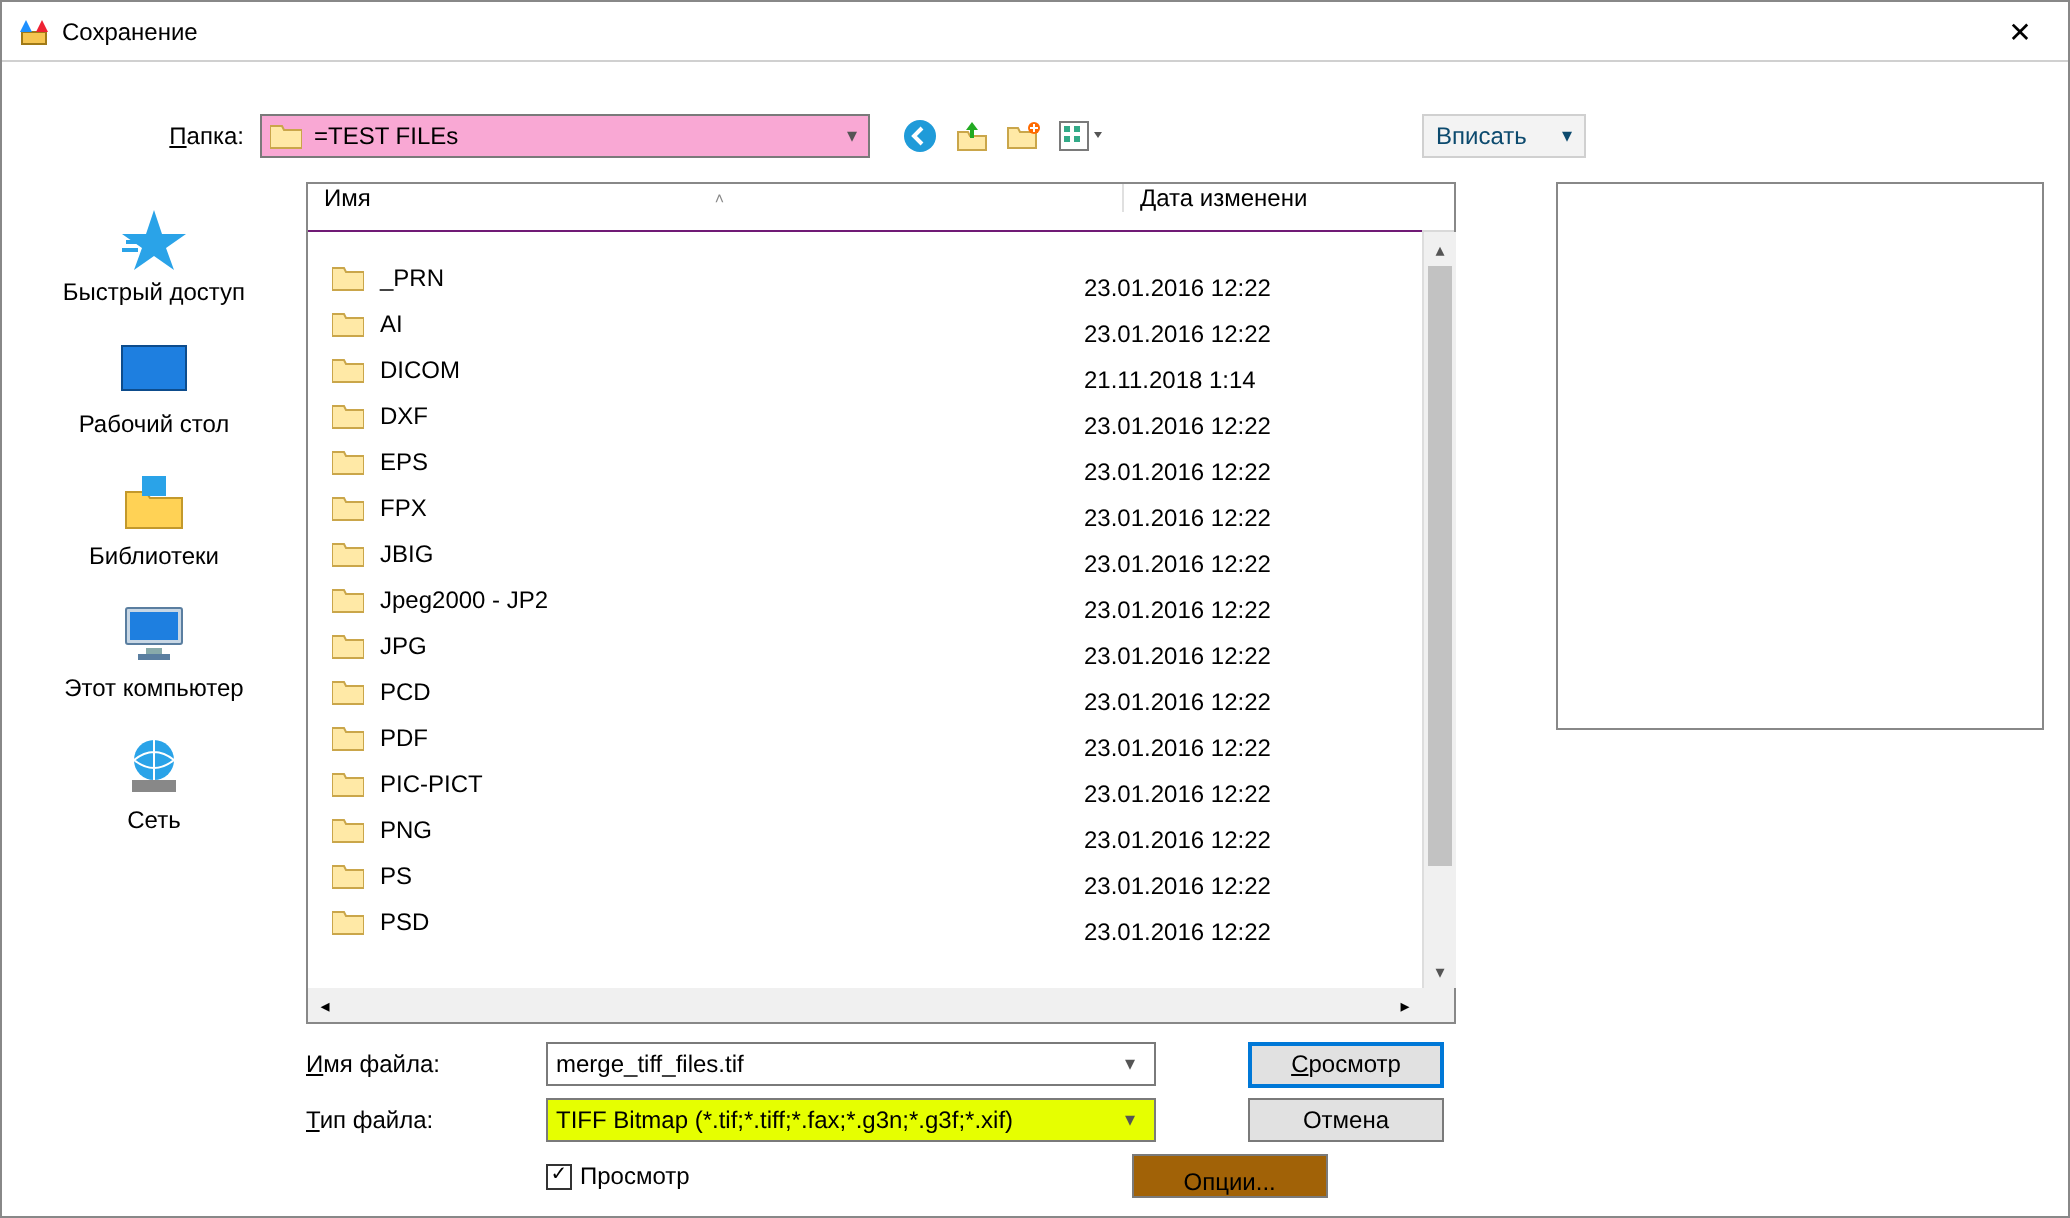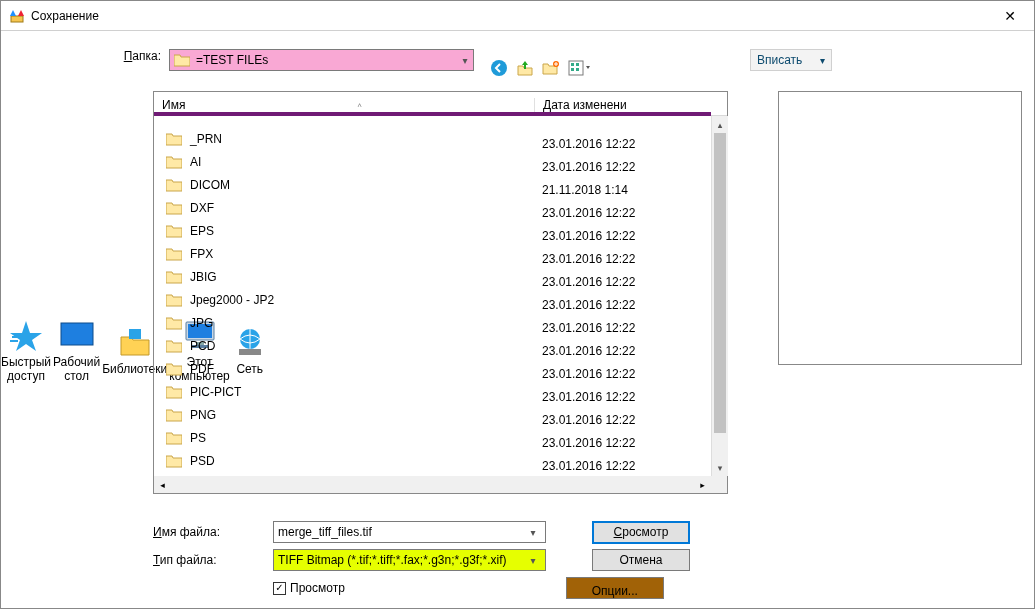--- a/index.html
+++ b/index.html
@@ -3,42 +3,42 @@
 <meta charset="utf-8">
 <style>
   * { box-sizing: border-box; margin: 0; padding: 0; }
   body { font-family: "Segoe UI", Tahoma, sans-serif; font-size: 12px; background: #fff; }
   .window { width: 1035px; height: 609px; border: 1px solid #888; display: flex; flex-direction: column; background: #fff; }
   .titlebar { height: 30px; display: flex; align-items: center; padding: 0 8px; border-bottom: 1px solid #d0d0d0; }
   .titlebar .icon { width: 16px; height: 16px; margin-right: 6px; display: inline-flex; align-items: center; justify-content: center; }
   .titlebar .title { flex: 1; font-size: 12px; }
   .titlebar .close { width: 32px; height: 100%; display: flex; align-items: center; justify-content: center; cursor: pointer; font-size: 14px; }
 
-  .toprow { height: 38px; display: flex; padding-left: 100px; gap: 8px; margin-top: 18px; }
+  .toprow { height: 38px; display: flex; align-items: center; padding-left: 61px; gap: 8px; margin-top: 18px; }
   .lbl-papka { width: 60px; text-align: right; }
   .lbl-papka .ul { text-decoration: underline; }
   .folder-combo { width: 305px; height: 22px; border: 1px solid #7a7a7a; display: flex; align-items: center; padding-left: 4px; background: #f9a8d4; }
   .folder-combo .ficon { width: 16px; height: 14px; margin-right: 6px; }
   .folder-combo .ftxt { flex: 1; }
   .folder-combo .farrow { width: 16px; display: flex; align-items: center; justify-content: center; color: #555; font-size: 10px; }
 
   .toolbar-icons { display: flex; align-items: center; gap: 8px; margin-left: 8px; }
   .ticon { width: 18px; height: 18px; display: flex; align-items: center; justify-content: center; cursor: pointer; }
 
   .vpivbox { margin-left: 150px; width: 82px; height: 22px; border: 1px solid #d0d0d0; background: #f3f3f3; display: flex; align-items: center; padding: 0 6px; color: #0c4a6e; font-size: 12px; }
   .vpivbox .arrow { margin-left: auto; font-size: 10px; }
 
   .body { flex: 1; display: flex; padding: 4px 12px 0 0; }
-  .places { width: 152px; display: flex; flex-direction: row; align-items: center; padding-top: 8px; gap: 2px; }
+  .places { width: 152px; display: flex; flex-direction: column; align-items: center; padding-top: 8px; gap: 2px; }
   .place { display: flex; flex-direction: column; align-items: center; width: 120px; padding: 4px 0 10px 0; cursor: pointer; }
   .place .picon { width: 36px; height: 32px; display: flex; align-items: center; justify-content: center; }
   .place .plabel { margin-top: 4px; font-size: 12px; text-align: center; }
 
   .filepane { flex: 1; display: flex; flex-direction: column; border: 1px solid #888; border-right: none; width: 530px; }
-  .filehdr { height: 24px; display: flex; align-items: flex-end; border-bottom: 4px solid #701a75; font-size: 12px; background: #fff; }
+  .filehdr { height: 24px; display: flex; align-items: flex-start; border-bottom: 1px solid #701a75; font-size: 12px; background: #fff; gap: 27px; }
   .filehdr .col-name { width: 380px; padding-left: 8px; display: flex; align-items: center; }
   .filehdr .col-name .sortarrow { margin: 0 auto; color: #888; font-size: 8px; }
   .filehdr .col-date { flex: 1; padding-left: 8px; border-left: 1px solid #e0e0e0; }
   .filelist-wrap { flex: 1; display: flex; overflow: hidden; }
   .filelist { flex: 1; overflow-y: hidden; }
   .frow { height: 23px; display: flex; align-items: center; }
   .frow .fcell-name { width: 380px; display: flex; align-items: center; padding-left: 12px; margin-top: 23px; }
   .frow .fcell-date { flex: 1; padding-left: 8px; margin-top: 33px; }
   .foldericon { width: 16px; height: 14px; margin-right: 8px; }
   .vscroll { width: 17px; background: #f0f0f0; position: relative; border-left: 1px solid #ddd; }
@@ -46,25 +46,25 @@
   .vscroll .thumb { position: absolute; top: 17px; left: 2px; right: 2px; height: 300px; background: #c2c2c2; }
   .vscroll .arrowdn { position: absolute; bottom: 0; left: 0; right: 0; }
   .hscroll { height: 17px; background: #f0f0f0; display: flex; align-items: center; }
   .hscroll .harrow { width: 17px; display: flex; align-items: center; justify-content: center; font-size: 9px; cursor: pointer; }
   .hscroll .htrack { flex: 1; }
 
   .right-wrap { width: 17px; border: 1px solid #888; border-left: none; background: #f0f0f0; display:flex; flex-direction:column;}
 
   .preview { width: 244px; height: 274px; border: 1px solid #888; margin-left: 50px; margin-top: 0; background: #fff; }
 
-  .bottom { padding: 24px 0 6px 152px; }
+  .bottom { padding: 6px 0 6px 152px; }
   .formrow { display: flex; align-items: center; height: 28px; }
   .formrow .flabel { width: 120px; text-align: left; }
   .formrow .flabel .ul { text-decoration: underline; }
-  .combo { width: 273px; height: 22px; border: 1px solid #7a7a7a; display: flex; align-items: center; padding: 0 4px; background: #fff; }
+  .combo { width: 305px; height: 22px; border: 1px solid #7a7a7a; display: flex; align-items: center; padding: 0 4px; background: #fff; }
   .combo .ctxt { flex: 1; white-space: nowrap; overflow: hidden; }
   .combo .carrow { width: 16px; display: flex; justify-content: center; font-size: 10px; color: #555; }
   .combo.highlight { background: #e6ff00; }
   .btn { width: 98px; height: 22px; border: 1px solid #7a7a7a; background: #e1e1e1; display: flex; align-items: center; justify-content: center; margin-left: 46px; cursor: pointer; font-size: 12px; }
   .btn.primary { border: 2px solid #0078d7; height: 23px; }
   .btn .ul { text-decoration: underline; }
   .btn.highlight { background: #a16207; border-color: #7a7a7a; align-items: flex-end; }
 
   .checkrow { display: flex; align-items: center; height: 28px; padding-left: 120px; }
   .chk { width: 13px; height: 13px; border: 1px solid #333; margin-right: 4px; display: inline-flex; align-items: center; justify-content: center; font-size: 10px; line-height: 1; }

